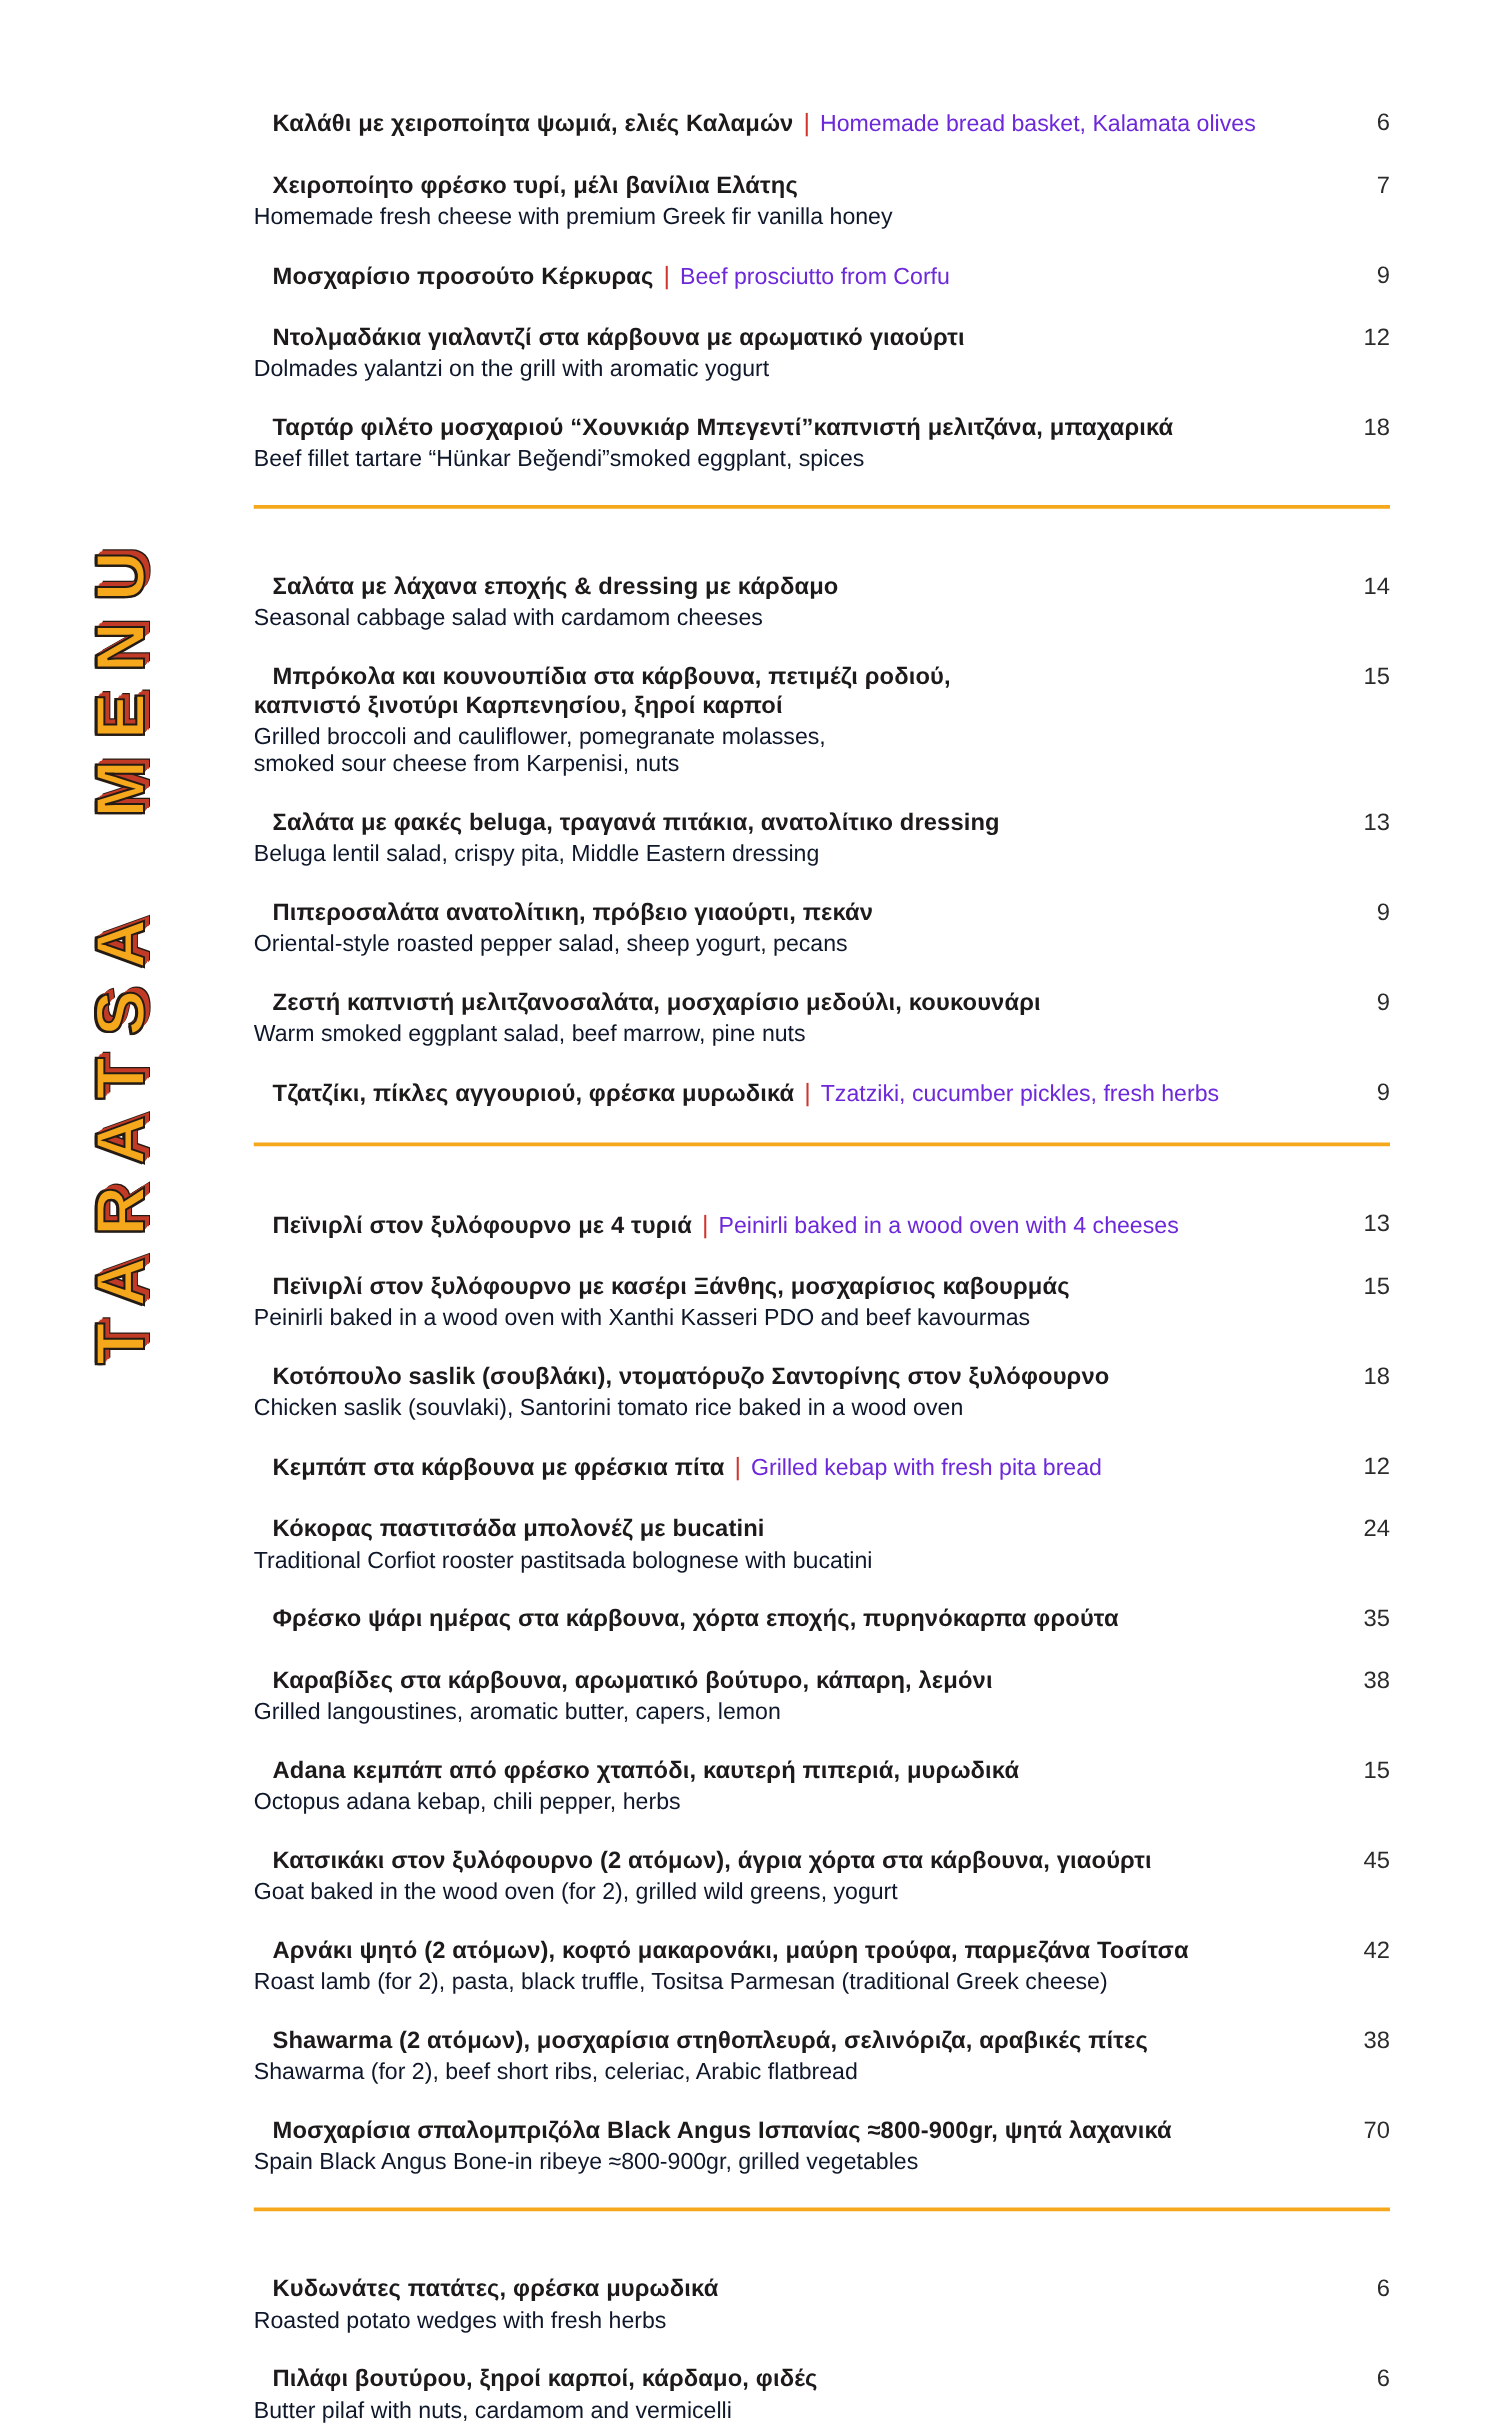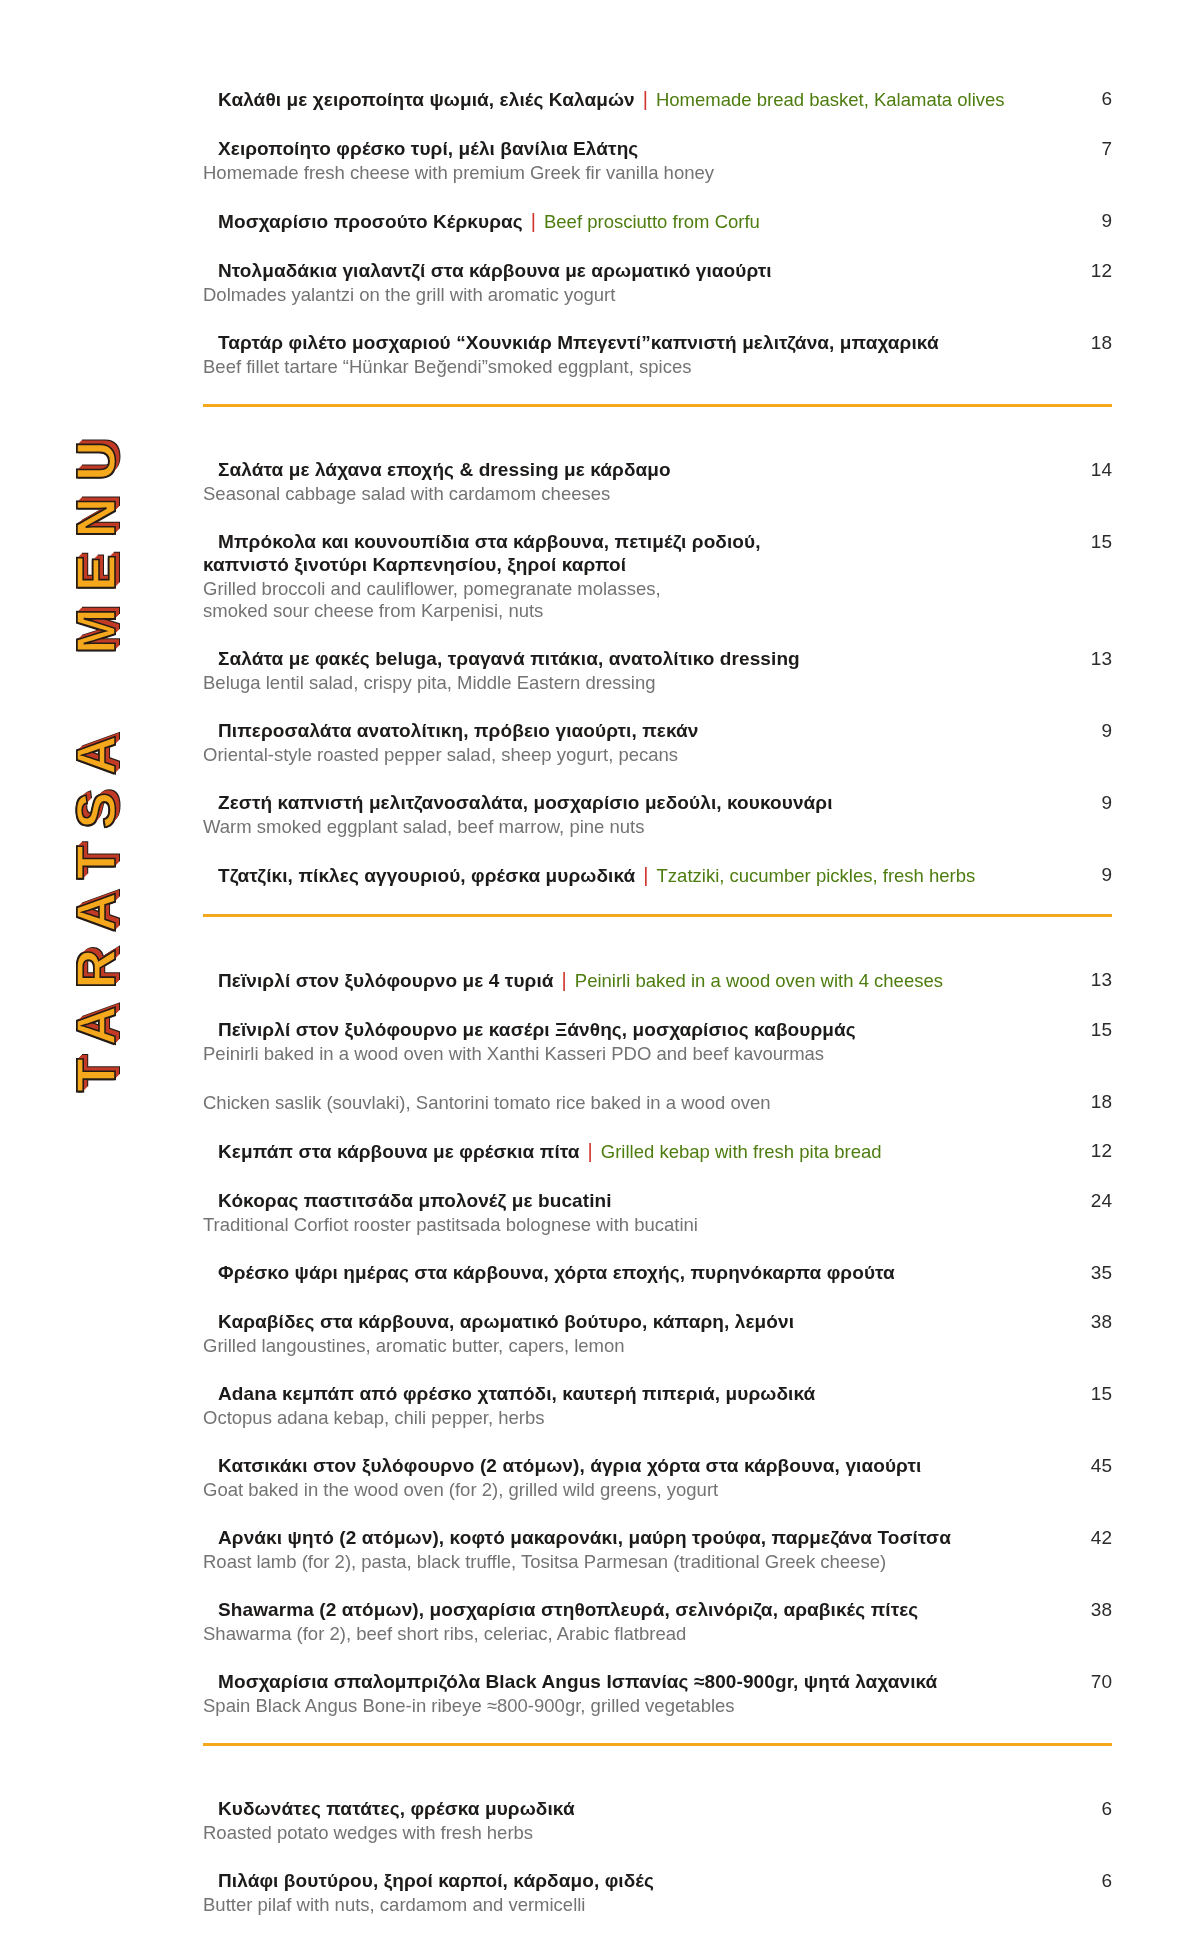--- a/index.html
+++ b/index.html
@@ -66,26 +66,26 @@
   }
   .pipe {
     color: #D0342C;
     font-weight: 400;
     font-size: 20px;
     margin: 0 8px;
   }
   .en-inline {
     font-size: 18.5px;
     font-weight: 400;
-    color: #4d7c0f;
+    color: #6d28d9;
   }
   .en {
     font-size: 18.5px;
     font-weight: 400;
-    color: #737373;
+    color: #0f172a;
     line-height: 22px;
     white-space: pre-line;
     margin-top: 1px;
   }
   .price {
     width: 56px;
     text-align: right;
     font-size: 19px;
     font-weight: 400;
     color: #2b2b2b;
@@ -192,20 +192,21 @@
       </div>
       <div class="item">
         <div class="txt">
           <div class="gr-line"><span class="gr">Πεϊνιρλί στον ξυλόφουρνο με κασέρι Ξάνθης, μοσχαρίσιος καβουρμάς</span></div>
           <div class="en">Peinirli baked in a wood oven with Xanthi Kasseri PDO and beef kavourmas</div>
         </div>
         <div class="price">15</div>
       </div>
       <div class="item">
         <div class="txt">
+          <div class="gr-line"><span class="gr">Κοτόπουλο saslik (σουβλάκι), ντοματόρυζο Σαντορίνης στον ξυλόφουρνο</span></div>
           <div class="en">Chicken saslik (souvlaki), Santorini tomato rice baked in a wood oven</div>
         </div>
         <div class="price">18</div>
       </div>
       <div class="item">
         <div class="txt">
           <div class="gr-line"><span class="gr">Κεμπάπ στα κάρβουνα με φρέσκια πίτα</span><span class="pipe">|</span><span class="en-inline">Grilled kebap with fresh pita bread</span></div>
         </div>
         <div class="price">12</div>
       </div>

